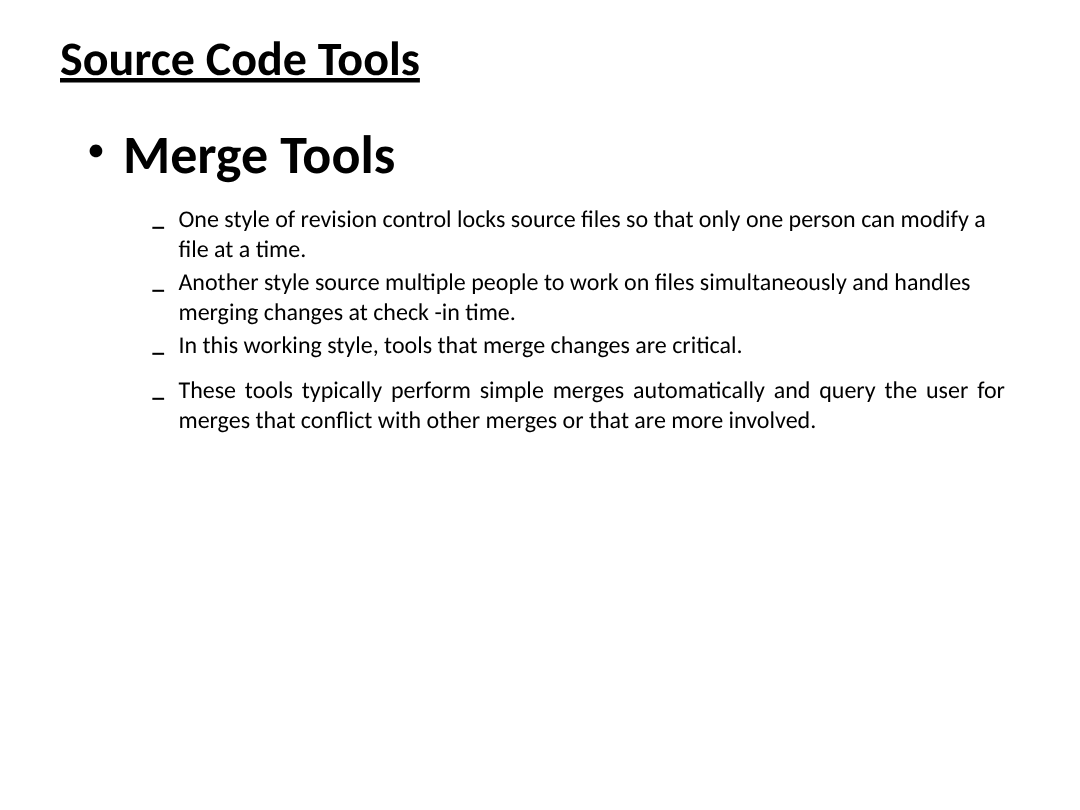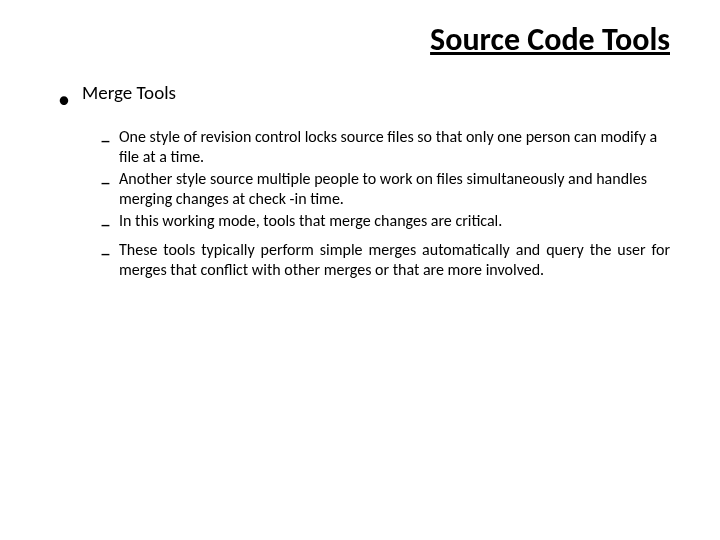--- a/index.html
+++ b/index.html
@@ -5,43 +5,43 @@
     * { margin: 0; padding: 0; box-sizing: border-box; }
     body {
       width: 720px;
       height: 540px;
       background: #fff;
       font-family: Calibri, "Segoe UI", Arial, sans-serif;
       color: #000;
       padding: 20px 50px 20px 40px;
     }
     .title {
-      text-align: right;
+      text-align: left;
       margin-bottom: 22px;
     }
     .title-line {
       font-size: 32px;
       font-weight: 700;
       text-decoration: underline;
       line-height: 1.25;
     }
     .bullet-1 {
       display: flex;
       margin-left: 18px;
       margin-bottom: 12px;
     }
     .bullet-1 .marker {
       font-size: 24px;
       line-height: 1.2;
       margin-right: 12px;
       margin-top: 4px;
     }
     .bullet-1 .text {
-      font-size: 19px;
-      font-weight: 400;
+      font-size: 36px;
+      font-weight: 700;
       line-height: 1.2;
     }
     .sub-list {
       margin-left: 60px;
     }
     .bullet-2 {
       display: flex;
       margin-bottom: 2px;
     }
     .bullet-2 .marker {
@@ -74,19 +74,19 @@
   <div class="bullet-2">
     <span class="marker">–</span>
     <span class="text">One style of revision control locks source files so that only one person can modify a file at a time.</span>
   </div>
   <div class="bullet-2">
     <span class="marker">–</span>
     <span class="text">Another style source multiple people to work on files simultaneously and handles merging changes at check -in time.</span>
   </div>
   <div class="bullet-2">
     <span class="marker">–</span>
-    <span class="text">In this working mode, tools that merge changes are critical.</span>
+    <span class="text">In this working style, tools that merge changes are critical.</span>
   </div>
   <div class="bullet-2 justify">
     <span class="marker">–</span>
     <span class="text">These tools typically perform simple merges automatically and query the user for merges that conflict with other merges or that are more involved.</span>
   </div>
 </div>
 
 </body></html>

